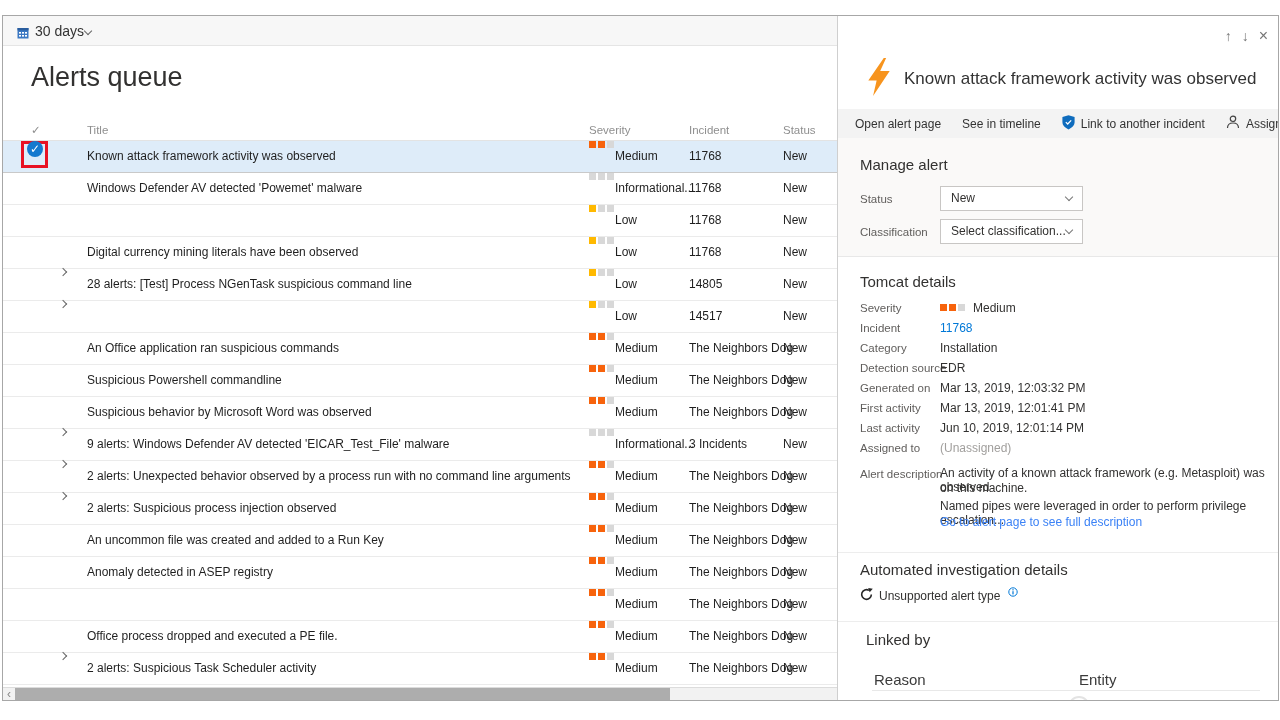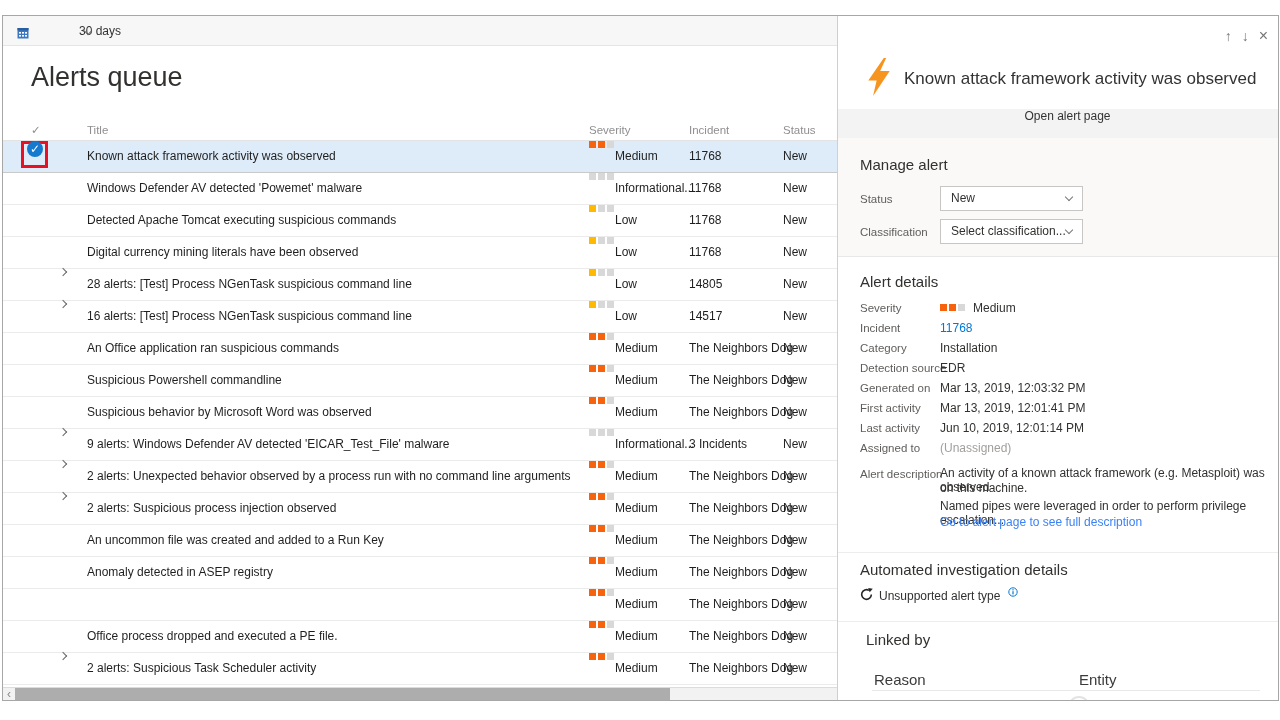--- a/index.html
+++ b/index.html
@@ -5,21 +5,21 @@
   * { margin:0; padding:0; box-sizing:border-box; }
   html,body { width:1280px; height:720px; background:#fff; overflow:hidden;
     font-family:"Liberation Sans","DejaVu Sans",sans-serif; }
   .frame { position:absolute; left:2px; top:15px; width:1277px; height:686px;
     border:1px solid #a7a7a7; background:#fff; overflow:hidden; }
 
   
   .topbar { position:absolute; left:0; top:0; width:834px; height:30px;
     background:#f7f7f7; border-bottom:1px solid #e5e5e5; }
   .cal-ico { position:absolute; left:14px; top:9px; }
-  .range-label { position:absolute; left:32px; top:0; line-height:30px; font-size:12px; color:#333;margin-left:44px; }
+  .range-label { position:absolute; left:32px; top:0; line-height:30px; font-size:14px; color:#333; }
   .topbar .chev { position:absolute; left:82px; top:12px; border-color:#666; }
   .chev { display:inline-block; width:6px; height:6px;
     border-right:1.3px solid #555; border-bottom:1.3px solid #555; }
   .chev-right { transform:rotate(-45deg); }
   .chev-down  { transform:rotate(45deg); }
 
   .page-title { position:absolute; left:28px; top:46px; font-size:27px; font-weight:300; color:#323130; }
 
   .thead { position:absolute; left:0; top:103px; width:834px; height:22px; border-bottom:1px solid #e3e3e3; }
   .thead span { position:absolute; top:0; line-height:22px; font-size:11.5px; color:#8f8f8f; }
@@ -47,21 +47,21 @@
 
   
   .panel { position:absolute; left:834px; top:0; width:443px; height:686px;
     background:#fff; border-left:1px solid #cfcfcf; }
   .panel-nav { position:absolute; top:12px; right:12px; display:flex; gap:10px;
     font-size:14px; color:#767676; }
   .panel-nav span { cursor:default; }
   .bolt { position:absolute; left:28px; top:42px; }
   .panel-title { position:absolute; left:66px; top:53px; font-size:17px; color:#333; white-space:nowrap; }
   .panel-toolbar { position:absolute; left:0; top:93px; width:100%; height:29px; background:#f3f3f3;
-    display:flex; align-items:center; padding-left:17px; gap:21px; font-size:12px; color:#333;flex-direction:column; }
+    display:flex; align-items:center; padding-left:17px; gap:21px; font-size:12px; color:#333; }
   .tb-item { display:flex; align-items:center; gap:6px; white-space:nowrap; }
 
   .sec-manage { position:absolute; left:0; top:122px; width:100%; height:119px;
     background:#faf9f8; border-bottom:1px solid #e8e8e8; }
   .sec-h { position:absolute; left:22px; font-size:15px; color:#323130; }
   .h-manage { top:140px; } .h-details { top:257px; } .h-invest { top:545px; } .h-linked { top:615px;margin-left:6px; }
   .fld-label { position:absolute; left:22px; font-size:11.5px; color:#605e5c; }
   .l-status { top:177px; } .l-class { top:210px; }
   .dd { position:absolute; left:102px; width:143px; height:25px; background:#fff;
     border:1px solid #c8c6c4; font-size:12px; color:#323130; }
@@ -144,21 +144,20 @@
         <span class="sev lv-informational">
           <i class="sq"></i>
           <i class="sq"></i>
           <i class="sq"></i>
         </span>
         <span class="c-sev">Informational...</span>
         <span class="c-inc">11768</span>
         <span class="c-status">New</span>
       </div>
       <div class="trow">
-        <span class="c-title">Detected Apache Tomcat executing suspicious commands</span>
         <span class="sev lv-low">
           <i class="sq"></i>
           <i class="sq"></i>
           <i class="sq"></i>
         </span>
         <span class="c-sev">Low</span>
         <span class="c-inc">11768</span>
         <span class="c-status">New</span>
       </div>
       <div class="trow">
@@ -179,21 +178,20 @@
           <i class="sq"></i>
           <i class="sq"></i>
           <i class="sq"></i>
         </span>
         <span class="c-sev">Low</span>
         <span class="c-inc">14805</span>
         <span class="c-status">New</span>
       </div>
       <div class="trow">
         <span class="rowchev chev chev-right"></span>
-        <span class="c-title">16 alerts: [Test] Process NGenTask suspicious command line</span>
         <span class="sev lv-low">
           <i class="sq"></i>
           <i class="sq"></i>
           <i class="sq"></i>
         </span>
         <span class="c-sev">Low</span>
         <span class="c-inc">14517</span>
         <span class="c-status">New</span>
       </div>
       <div class="trow">
@@ -375,21 +373,21 @@
     <div class="dd dd-status" style="position:absolute;">
       <span class="dd-text">New</span>
       <span class="chev chev-down"></span>
     </div>
     <span class="fld-label l-class">Classification</span>
     <div class="dd dd-class" style="position:absolute;">
       <span class="dd-text">Select classification...</span>
       <span class="chev chev-down"></span>
     </div>
 
-    <div class="sec-h h-details">Alert details</div>
+    <div class="sec-h h-details">Tomcat details</div>
     <div>
         <div class="dfield" style="top: 283px;">
           <span class="dlabel">Severity</span>
           <span class="dvalue"><span class="sev lv-medium">
               <i class="sq"></i>
               <i class="sq"></i>
               <i class="sq"></i>
             </span><span>Medium</span></span>
         </div>
         <div class="dfield" style="top: 303px;">

